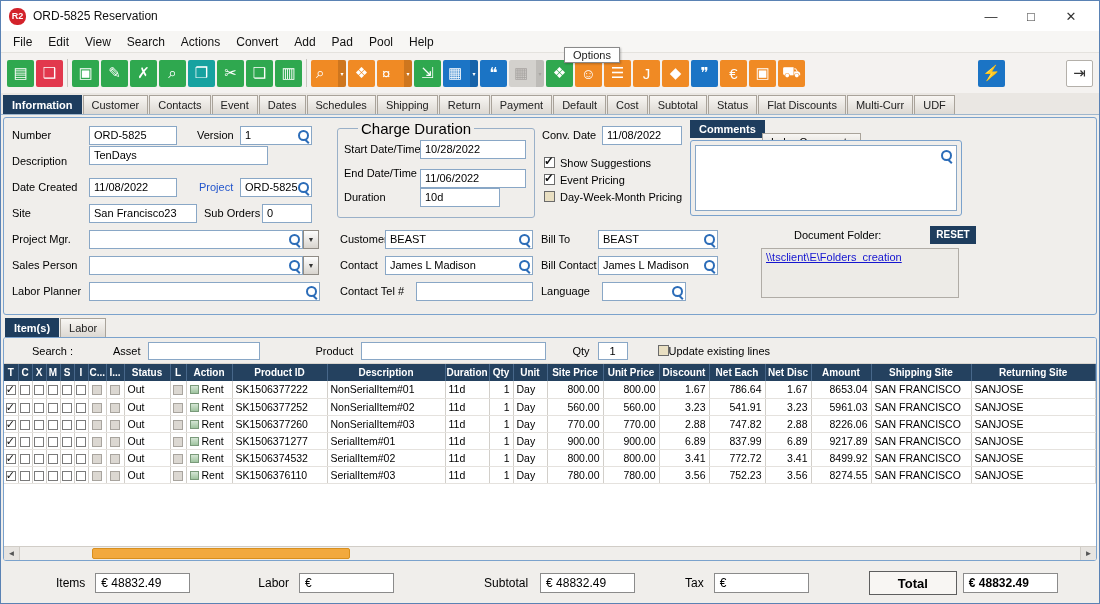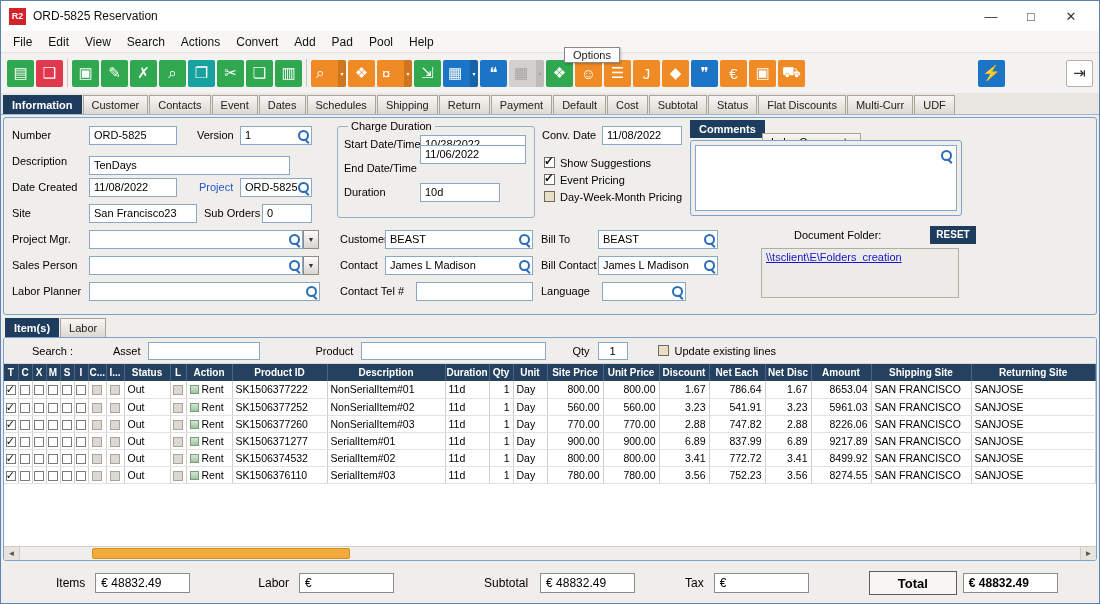--- a/index.html
+++ b/index.html
@@ -2,21 +2,21 @@
 <html><head>
 <meta charset="utf-8">
 <style>
 *{box-sizing:border-box;margin:0;padding:0}
 html,body{background:#8a8a8a}
 body{font-family:"Liberation Sans",sans-serif}
 .window{width:1100px;height:604px;background:#f0eeeb;border:1px solid #5a82b4;display:flex;flex-direction:column;overflow:hidden;position:relative}
 
 
 .titlebar{height:30px;background:#fff;display:flex;align-items:center;padding:0 8px;flex:0 0 auto}
-.app-logo{width:17px;height:17px;background:#d3222a;color:#fff;font-size:9px;font-weight:bold;display:flex;align-items:center;justify-content:center;border-radius:0}
+.app-logo{width:17px;height:17px;background:#d3222a;color:#fff;font-size:9px;font-weight:bold;display:flex;align-items:center;justify-content:center;border-radius:8px}
 .title-text{font-size:12px;margin-left:7px;color:#111}
 .win-controls{margin-left:auto;display:flex}
 .win-btn{width:40px;height:28px;display:flex;align-items:center;justify-content:center;font-size:13px;color:#333;cursor:pointer}
 
 
 .menubar{height:22px;background:#f7f6f4;display:flex;align-items:center;padding:0 4px;border-bottom:1px solid #e4e2de;flex:0 0 auto}
 .menu-item{font-size:12px;padding:2px 8px;color:#111;cursor:pointer}
 
 
 .toolbar{height:40px;background:#f4f2f0;display:flex;align-items:center;padding:0 5px;flex:0 0 auto;position:relative}
@@ -37,21 +37,21 @@
 .fl{position:absolute;height:19px;line-height:19px;color:#000;white-space:nowrap}
 .fl.blue{color:#2255cc;cursor:pointer}
 .ti{position:absolute;height:19px;background:#fff;border:1px solid #89a7c6;font-size:11px;line-height:17px;padding:0 4px;white-space:nowrap;overflow:hidden;color:#000;cursor:text}
 .ti.withmag{padding-right:16px}
 .mag{width:13px;height:13px;display:inline-block;position:relative;cursor:pointer}
 .mag::before{content:"";position:absolute;left:1px;top:1px;width:7px;height:7px;border:2px solid #2b6cb8;border-radius:50%}
 .mag::after{content:"";position:absolute;left:9px;top:10px;width:5px;height:2px;background:#2b6cb8;transform:rotate(45deg);transform-origin:0 0}
 .ti .mag{position:absolute;right:1px;top:2px}
 .ddbtn{position:absolute;width:16px;height:19px;background:linear-gradient(#fdfdfd,#d8d4ce);border:1px solid #8f8b85;font-size:7px;text-align:center;line-height:17px;color:#333;cursor:pointer}
 fieldset.cd{position:absolute;left:333px;top:2px;width:198px;height:98px;border:1px solid #9ab0c8;border-radius:3px}
-fieldset.cd legend{font-size:11px;padding:0 3px;margin-left:10px}
+fieldset.cd legend{font-size:15px;padding:0 3px;margin-left:20px}
 .cbrow{display:flex;align-items:center;height:17px;cursor:pointer}
 .cb{width:11px;height:11px;border:1px solid #6a6a6a;background:#e9dfc2;display:inline-block;position:relative;flex:0 0 auto}
 .cb.on{background:#fff}
 .cb.on::after{content:"\2713";position:absolute;left:-1px;top:-4px;font-size:12px;color:#111;font-weight:bold}
 .cblbl{margin-left:5px;font-size:11px}
 .ctab{position:absolute;font-size:11px;padding:2px 8px;border:1px solid #a9a39a;background:linear-gradient(#f8f6f3,#dcd8d2);cursor:pointer}
 .ctab.sel{background:#1e3d5e;color:#fff;border-color:#1e3d5e;font-weight:bold}
 .cbox{position:absolute;left:686px;top:22px;width:272px;height:76px;border:1px solid #7ba2cc;border-radius:3px;padding:4px;background:#f0eeeb}
 .ta{width:100%;height:100%;background:#fff;border:1px solid #89a7c6;position:relative;cursor:text}
 .reset-btn{position:absolute;left:926px;top:108px;width:46px;height:18px;background:#1e3d5e;color:#fff;font-size:10px;font-weight:bold;text-align:center;line-height:18px;cursor:pointer}
@@ -231,21 +231,21 @@
     </div>
 
   <div class="info-panel">
 
     <div class="fl" style="left:8px;top:8px">Number</div>
     <div class="ti" style="left:85px;top:8px;width:88px"><span>ORD-5825</span></div>
     <div class="fl" style="left:193px;top:8px">Version</div>
     <div class="ti withmag" style="left:236px;top:8px;width:72px"><span>1</span><span class="mag"></span></div>
 
     <div class="fl" style="left:8px;top:34px">Description</div>
-    <div class="ti" style="left:85px;top:38px;width:201px"><span>TenDays</span></div>
+    <div class="ti" style="left:85px;top:28px;width:179px"><span>TenDays</span></div>
 
     <div class="fl" style="left:8px;top:60px">Date Created</div>
     <div class="ti" style="left:85px;top:60px;width:88px"><span>11/08/2022</span></div>
     <div class="fl blue" style="left:195px;top:60px">Project</div>
     <div class="ti withmag" style="left:236px;top:60px;width:72px"><span>ORD-5825</span><span class="mag"></span></div>
 
     <div class="fl" style="left:8px;top:86px">Site</div>
     <div class="ti" style="left:85px;top:86px;width:108px"><span>San Francisco23</span></div>
     <div class="fl" style="left:200px;top:86px">Sub Orders</div>
     <div class="ti" style="left:258px;top:86px;width:50px"><span>0</span></div>
@@ -259,21 +259,21 @@
     <div class="ddbtn" style="left:299px;top:138px">▼</div>
 
     <div class="fl" style="left:8px;top:164px">Labor Planner</div>
     <div class="ti withmag" style="left:85px;top:164px;width:231px"><span></span><span class="mag"></span></div>
 
     <fieldset class="cd">
       <legend>Charge Duration</legend>
       <div class="fl" style="left:6px;top:3px">Start Date/Time</div>
       <div class="ti" style="left:82px;top:3px;width:106px"><span>10/28/2022</span></div>
       <div class="fl" style="left:6px;top:27px">End Date/Time</div>
-      <div class="ti" style="left:82px;top:13px;width:106px"><span>11/06/2022</span></div>
+      <div class="ti" style="left:82px;top:32px;width:106px"><span>11/06/2022</span></div>
       <div class="fl" style="left:6px;top:51px">Duration</div>
       <div class="ti" style="left:82px;top:51px;width:80px"><span>10d</span></div>
     </fieldset>
 
     <div class="fl" style="left:538px;top:8px">Conv. Date</div>
     <div class="ti" style="left:598px;top:8px;width:80px"><span>11/08/2022</span></div>
     <div style="position:absolute;left:540px;top:36px">
         <div class="cbrow">
           <span class="cb on"></span>
           <span class="cblbl">Show Suggestions</span>
@@ -326,21 +326,21 @@
   <div class="items-panel">
     <div class="search-row">
       <span style="margin-left:28px">Search :</span>
       <span style="margin-left:40px">Asset</span>
       <div class="sr-input" style="width:112px"></div>
       <span style="margin-left:55px">Product</span>
       <div class="sr-input" style="width:185px"></div>
       <span style="margin-left:26px">Qty</span>
       <div class="sr-input" style="width:30px;text-align:center"><span>1</span></div>
       <span class="cb" style="margin-left:30px"></span>
-      <span style="margin-left:6px">Update existing lines</span>
+      <span style="margin-left:0">Update existing lines</span>
     </div>
     <div class="grid-wrap">
       <table class="grid">
         <colgroup>
           <col style="width:14px">
             <col style="width:14px">
             <col style="width:14px">
             <col style="width:14px">
             <col style="width:14px">
             <col style="width:14px">

